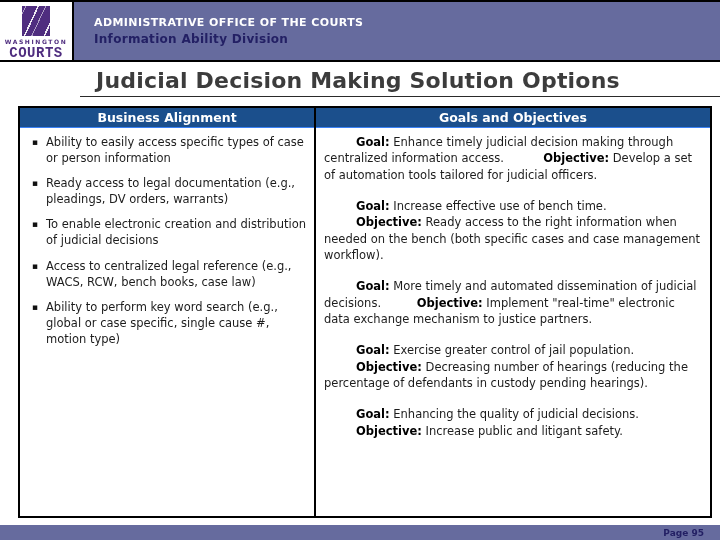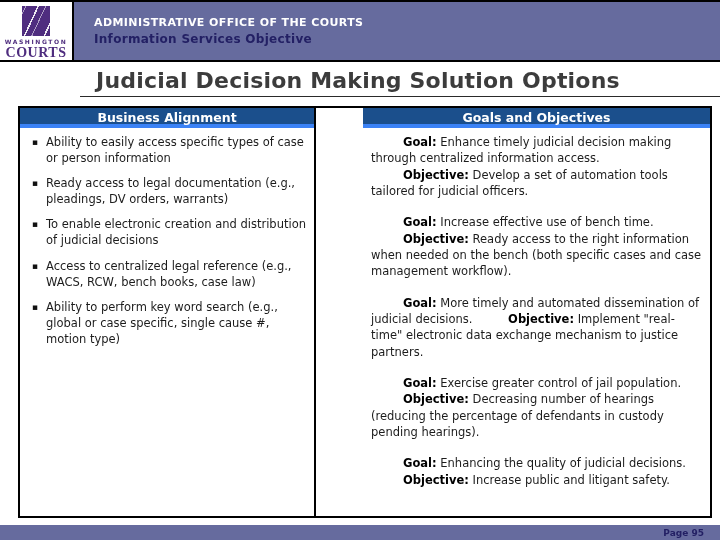--- a/index.html
+++ b/index.html
@@ -36,21 +36,21 @@
     background: repeating-linear-gradient(115deg,
       transparent 0 4px, rgba(255,255,255,.9) 4px 5.5px,
       transparent 5.5px 11px, rgba(255,255,255,.55) 11px 12px,
       transparent 12px 18px);
   }
   .logo-washington {
     font-size: 6px; letter-spacing: 1.6px; font-weight: bold;
     color: var(--logo_purple, #4F2D7F); margin-top: 2px; white-space: nowrap;
   }
   .logo-courts {
-    font-family: Liberation Serif, serif;
+    font-family: Liberation Mono, monospace;
     font-size: 14px; letter-spacing: 0.5px; font-weight: bold;
     color: var(--logo_purple, #4F2D7F); line-height: 1; margin-top: 1px;
   }
   .banner {
     flex: 1; background: var(--banner, #666B9E);
     display: flex; flex-direction: column; justify-content: center;
     padding-left: 20px; gap: 3px;
   }
   .banner-line1 {
     color: #ffffff; font-weight: bold; font-size: 11px; letter-spacing: .4px;
@@ -70,26 +70,26 @@
   
   .ba-table {
     position: absolute; left: 18px; top: 104px;
     width: 694px; height: 412px;
     border: 2px solid #000;
     display: flex;
     background: #fff;
   }
   .col { display: flex; flex-direction: column; min-width: 0; }
   .col-left { flex: 0 0 296px; border-right: 2px solid #000; }
-  .col-right { flex: 1; padding-left: 47px; }
+  .col-right { flex: 1; }
   .col-header {
     height: 20px; line-height: 20px;
     background: var(--table_header, #1B4F8C);
     color: #ffffff; font-weight: bold; font-size: 12.5px;
-    text-align: center; border-bottom: 4px solid #3b82f6;
+    text-align: center; border-bottom: 1px solid #3b82f6;
     flex: 0 0 auto;
   }
   .col-body { flex: 1; padding: 6px 8px; overflow: hidden; }
 
   .bullet-list { list-style: none; }
   .bullet-item { display: flex; margin-bottom: 9px; font-size: 11.5px; line-height: 1.4; color: #1c1c1c; }
   .bullet-glyph { flex: 0 0 18px; padding-left: 4px; font-size: 9px; line-height: 16px; color: #111; }
   .bullet-text { flex: 1; }
 
   .goal-para { font-size: 11.5px; line-height: 1.42; color: #1c1c1c; margin-bottom: 15px; }
@@ -112,21 +112,21 @@
 <div class="slide">
 
   <div class="header">
     <div class="logo">
       <div class="logo-mark"></div>
       <div class="logo-washington">WASHINGTON</div>
       <div class="logo-courts">COURTS</div>
     </div>
     <div class="banner">
       <div class="banner-line1">ADMINISTRATIVE OFFICE OF THE COURTS</div>
-      <div class="banner-line2">Information Services Objective</div>
+      <div class="banner-line2">Information Ability Division</div>
     </div>
   </div>
 
   <div class="title-row">
     <div class="page-title">Judicial Decision Making Solution Options</div>
     <div class="title-rule"></div>
   </div>
 
   <div class="ba-table">
 

